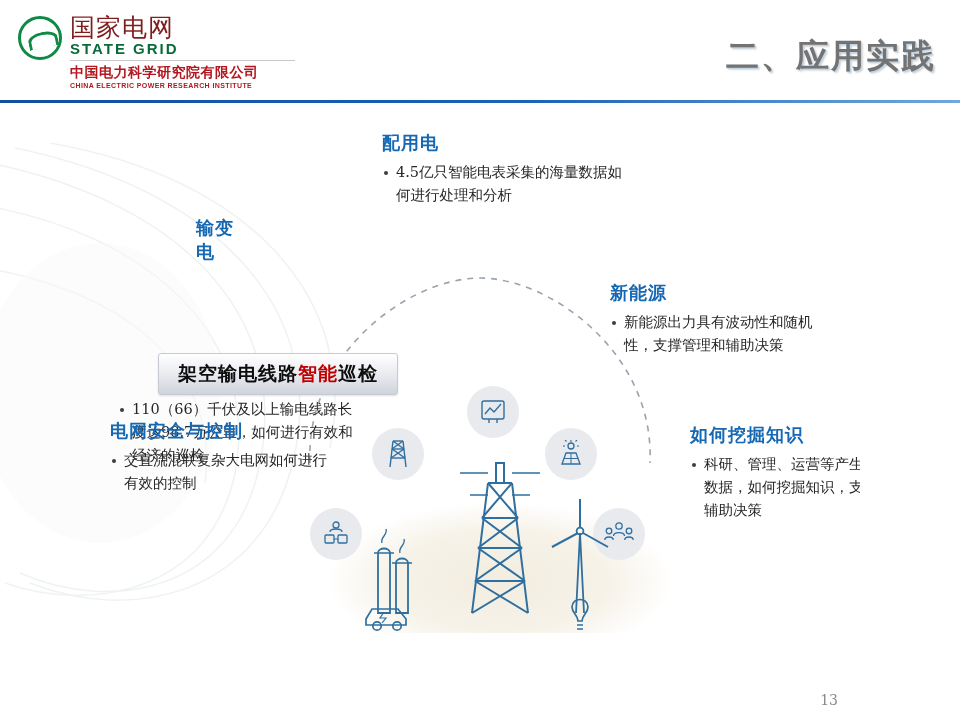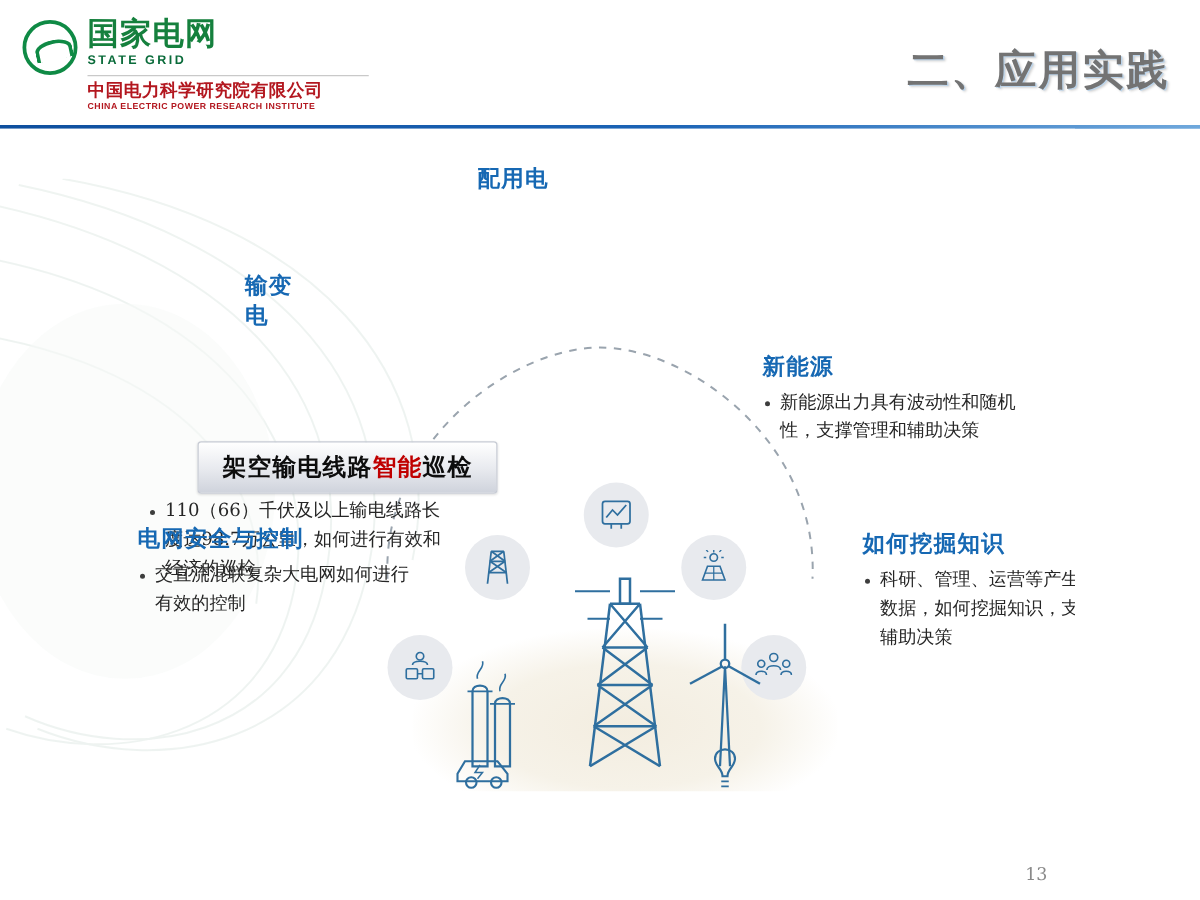--- a/index.html
+++ b/index.html
@@ -24,25 +24,25 @@
     border:3px solid #0f8a45;box-sizing:border-box;
     position:relative;flex:none;margin-top:2px;
   }
   .logo-mark:after{
     content:"";position:absolute;left:7px;top:13px;width:24px;height:13px;
     border:3px solid #0f8a45;border-radius:50% 50% 0 0;border-bottom:none;
     transform:rotate(-12deg);
   }
   .logo-text{margin-left:8px;}
   .logo-cn{
-    font-size:25px;font-weight:bold;color:#15803d;letter-spacing:1px;
+    font-size:25px;font-weight:normal;color:#7f1d1d;letter-spacing:1px;
     line-height:27px;
   }
   .logo-en{
-    font-size:10px;font-weight:bold;color:#0a6b3a;letter-spacing:2px;
+    font-size:15px;font-weight:bold;color:#0a6b3a;letter-spacing:2px;
     line-height:15px;
   }
   .logo-sep{
     width:225px;height:1px;background:#c9c9c9;margin:4px 0 3px 0;
   }
   .inst-cn{font-size:14px;font-weight:bold;color:#b3171f;line-height:17px;letter-spacing:.5px;}
   .inst-en{font-size:7px;font-weight:bold;color:#b3171f;letter-spacing:.4px;line-height:10px;}
 
   .slide-title{
     position:absolute;right:24px;top:34px;
@@ -242,20 +242,21 @@
 
     <g fill="none" stroke="#2f6f9f" stroke-width="1.7">
       <path d="M242,184 C242,174 258,174 258,184 C258,190 252,192 252,198 L248,198 C248,192 242,190 242,184 Z"></path>
       <path d="M247,202 L253,202 M247,206 L253,206" stroke-width="1.4"></path>
     </g>
   </svg>
 
   <div class="block" style="left:382px;top:28px;width:250px;">
     <div class="blk-title">配用电</div>
     <ul class="bul">
+      <li>4.5亿只智能电表采集的海量数据如何进行处理和分析</li>
     </ul>
   </div>
 
   <div class="block" style="left:196px;top:113px;width:40px;">
     <div class="blk-title">输变电</div>
   </div>
 
   <div class="hl-box">
     <span class="hl-text"><span>架空输电线路</span><span class="rd">智能</span><span>巡检</span></span>
   </div>

